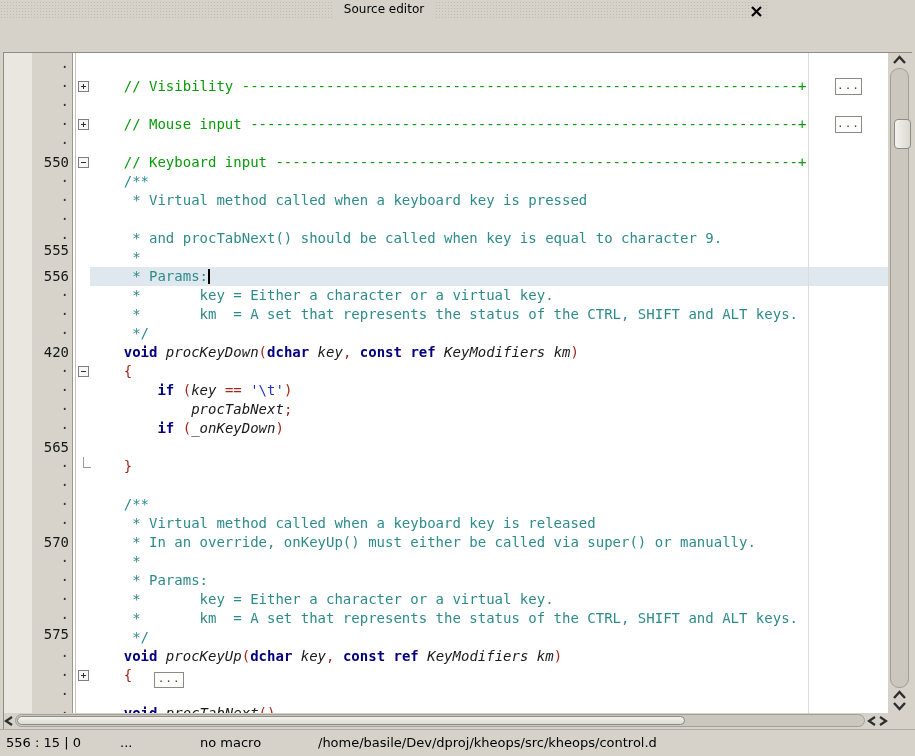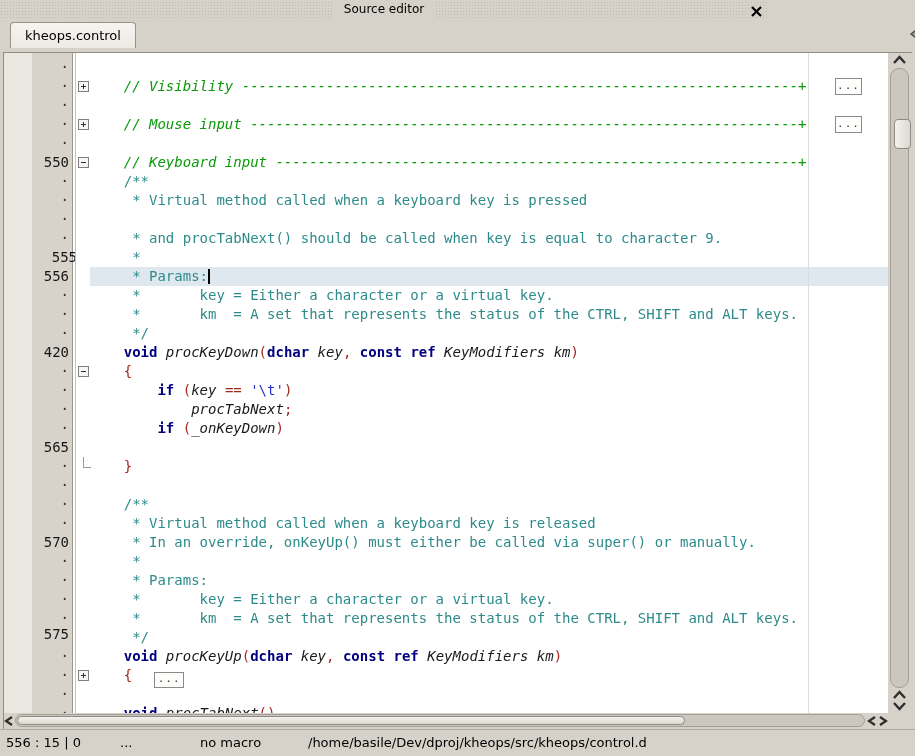--- a/index.html
+++ b/index.html
@@ -48,83 +48,73 @@
   .ebox{box-sizing:border-box;border:1px solid #8a8a8a;background:#fdfdfc;color:#444;
     font-size:11px;letter-spacing:1px;text-align:center;}
   .ebox.rightpos{position:absolute;width:27px;height:17px;line-height:13px;z-index:3;}
   .ebox.inline{display:inline-block;width:30px;height:16px;line-height:12px;
     margin-left:22px;vertical-align:-2px;}
   
   .tok-kw{color:var(--kw);font-weight:bold;}
   .tok-id{color:var(--id);font-style:italic;}
   .tok-sym{color:var(--sym);}
   .tok-str{color:var(--str);}
-  .tok-grn{color:var(--grn);font-style:italic;margin-top:16px;}
+  .tok-grn{color:var(--grn);margin-top:16px;}
   .tok-doc{color:var(--doc);}
   
   .vscroll{position:absolute;left:888px;top:53px;width:24px;height:660px;background:#d6d2ca;}
   .vtrack{position:absolute;left:2px;top:15px;width:19px;height:620px;background:#cbc7be;
     border:1px solid #a29f97;border-radius:9px;box-sizing:border-box;}
   .vthumb{position:absolute;left:3px;top:50px;width:17px;height:30px;
     background:linear-gradient(90deg,#f4f2ee,#dcd9d2);border:1px solid #8e8b83;
     border-radius:4px;box-sizing:border-box;}
   .hscroll{position:absolute;left:4px;top:713px;width:884px;height:16px;background:#d6d2ca;}
   .htrack{position:absolute;left:11px;top:1px;width:850px;height:13px;background:#cbc7be;
     border:1px solid #a29f97;border-radius:7px;box-sizing:border-box;}
   .hthumb{position:absolute;left:1px;top:1px;width:668px;height:9px;
     background:linear-gradient(#f4f2ee,#dcd9d2);border:1px solid #8e8b83;
     border-radius:5px;box-sizing:border-box;}
   .corner{position:absolute;left:888px;top:713px;width:24px;height:16px;background:#d6d2ca;}
   .chev{position:absolute;}
   
   .statusbar{position:absolute;left:0;top:729px;width:915px;height:27px;background:#d6d2ca;
     border-top:1px solid #aeaba3;font-size:13px;}
   .statusbar span{position:absolute;top:0;line-height:26px;white-space:nowrap;}
-  .sb-caret{left:6px;}  .sb-pend{left:120px;}  .sb-macro{left:200px;}  .sb-path{left:308px;}
+  .sb-caret{left:6px;}  .sb-pend{left:120px;}  .sb-macro{left:200px;}  .sb-path{left:318px;}
 </style>
 </head>
 <body>
 
 <div class="window">
 
   <div class="titlebar">
     <span class="title">Source editor</span>
     <span class="close-btn">
       <svg width="13" height="13" viewBox="0 0 13 13">
         <line x1="2" y1="2" x2="11" y2="11" stroke="#000" stroke-width="2.2"></line>
         <line x1="11" y1="2" x2="2" y2="11" stroke="#000" stroke-width="2.2"></line>
       </svg>
     </span>
   </div>
 
-  <div class="tabbar">
-    <div class="tab">kheops.control</div>
-    <div class="toolbar">
-      <span class="tbtn" style="left:0px">
-        <svg width="22" height="22" viewBox="0 0 22 22">
-          <polygon points="14,3 4,11 14,19 14,14 19,14 19,8 14,8" fill="#a09d95" stroke="#4e4b45" stroke-width="1.3"></polygon>
-        </svg></span>
-
-    </div>
-  </div>
 
   <div class="frame"></div>
   <div class="strip"></div>
   <div class="gutter" id="gutter">
       <div class="grow dot" style="top: 5px;">·</div>
       <div class="grow dot" style="top: 24px;">·</div>
       <div class="grow dot" style="top: 43px;">·</div>
       <div class="grow dot" style="top: 62px;">·</div>
       <div class="grow dot" style="top: 81px;">·</div>
       <div class="grow" style="top: 100px;">550</div>
       <div class="grow dot" style="top: 119px;">·</div>
       <div class="grow dot" style="top: 138px;">·</div>
       <div class="grow dot" style="top: 157px;">·</div>
       <div class="grow dot" style="top: 176px;">·</div>
-      <div class="grow" style="top: 195px; padding-left: 8px;">555</div>
+      <div class="grow" style="top: 188px;">555</div>
       <div class="grow" style="top: 214px;">556</div>
       <div class="grow dot" style="top: 233px;">·</div>
       <div class="grow dot" style="top: 252px;">·</div>
       <div class="grow dot" style="top: 271px;">·</div>
       <div class="grow" style="top: 290px;">420</div>
       <div class="grow dot" style="top: 309px;">·</div>
       <div class="grow dot" style="top: 328px;">·</div>
       <div class="grow dot" style="top: 347px;">·</div>
       <div class="grow dot" style="top: 366px;">·</div>
       <div class="grow" style="top: 385px;">565</div>

